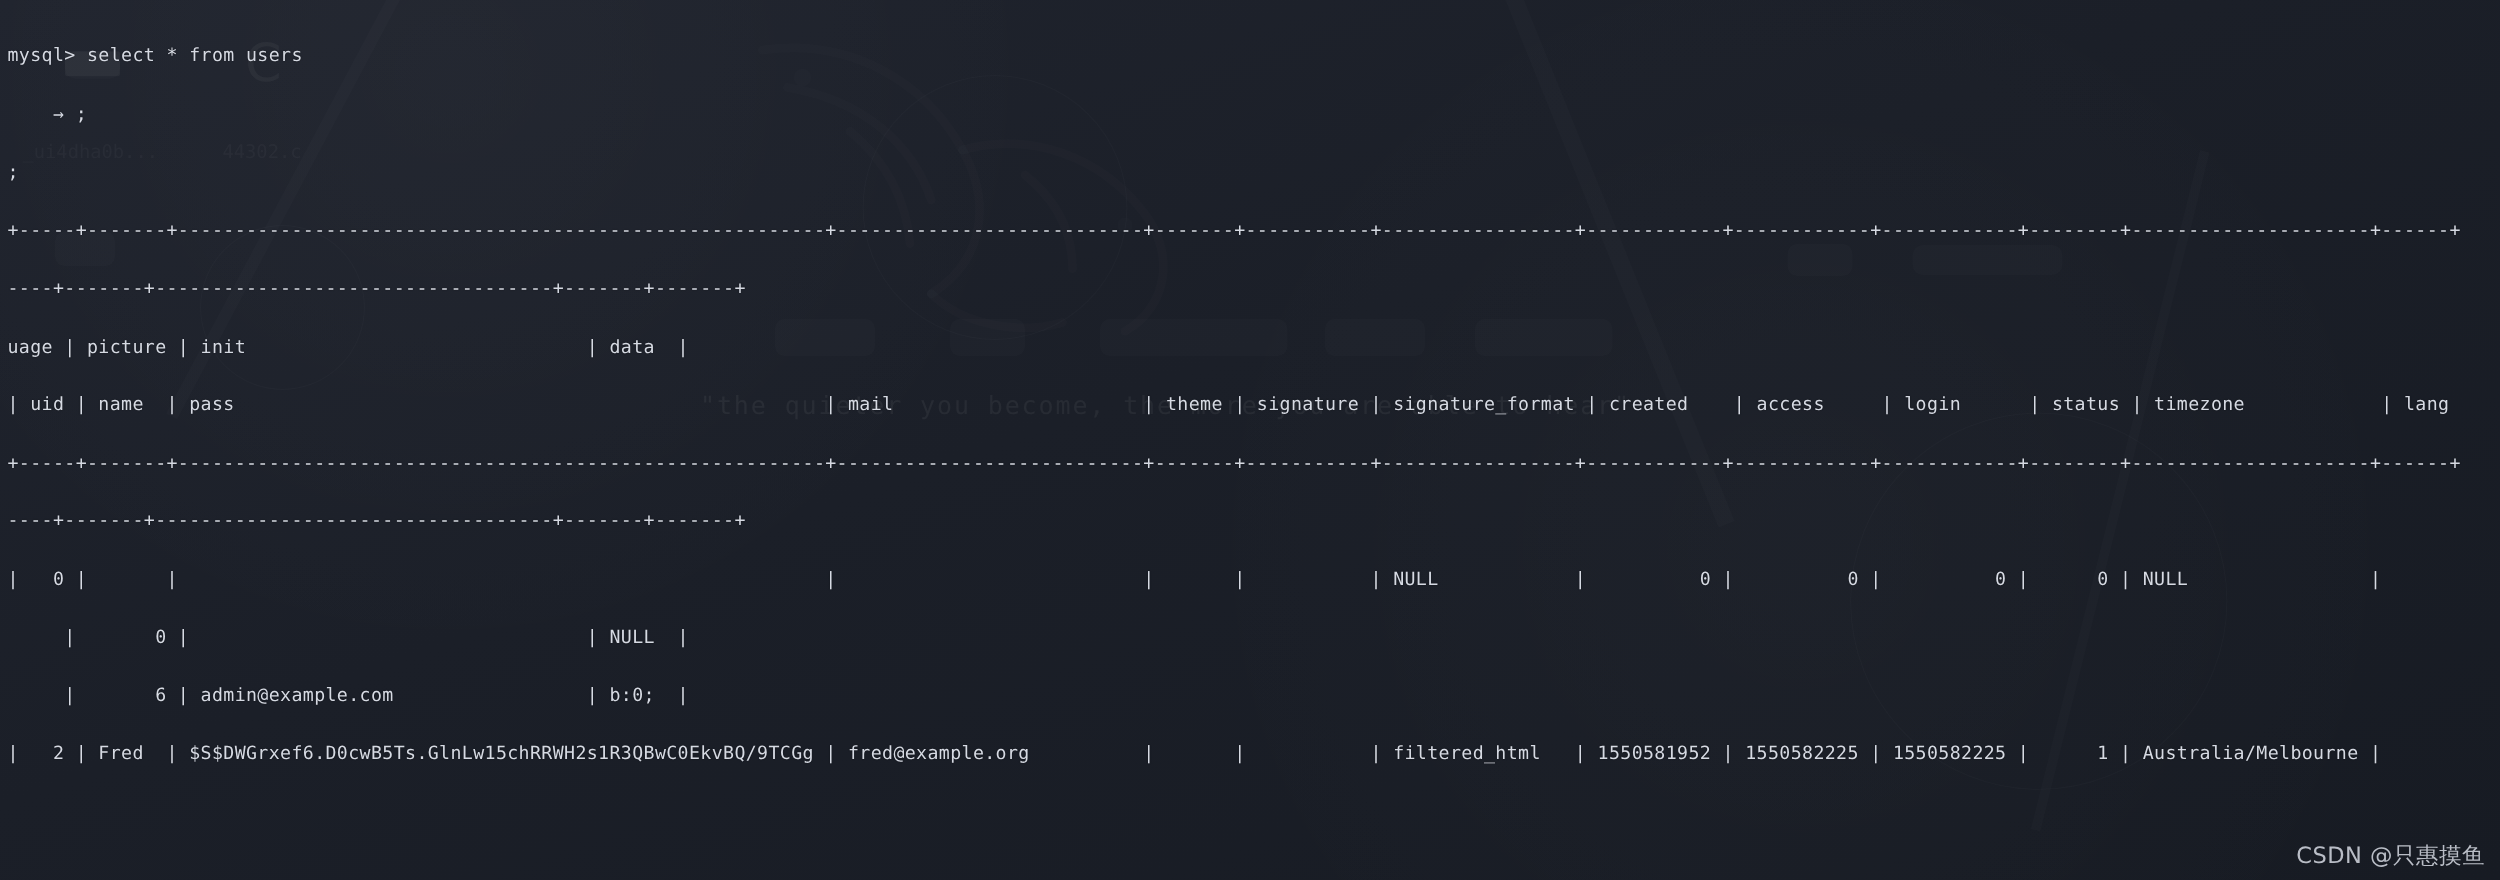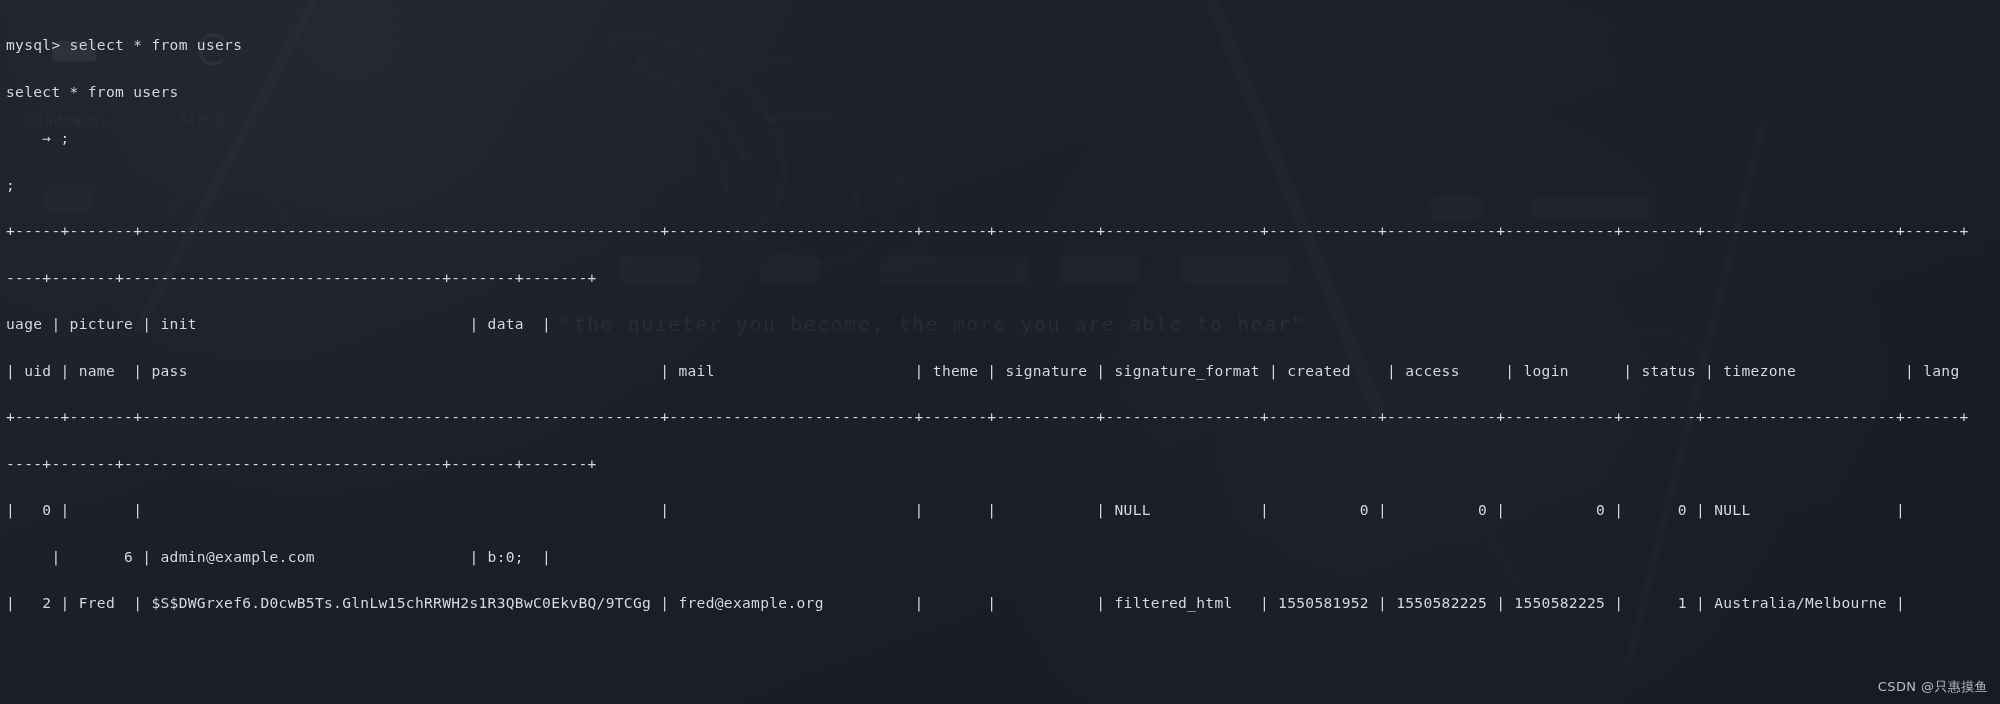--- a/index.html
+++ b/index.html
@@ -104,21 +104,21 @@
     background: rgba(255,255,255,0.045);
     border-radius: 2px;
   }
 
   
   .credit {
     position: absolute;
     right: 12px;
     bottom: 8px;
     font-family: "DejaVu Sans", "Liberation Sans", sans-serif;
-    font-size: 13px;
+    font-size: 18px;
     color: #b9bdc6;
     letter-spacing: 0.4px;
     white-space: nowrap;
     margin-top: 32px;
   }
 </style>
 </head>
 <body>
 
 <div id="screen">
@@ -162,30 +162,30 @@
 
     <div class="wm-ghosttext" style="left:18px; top:112px;">_ui4dha0b...</div>
     <div class="wm-ghosttext" style="left:178px; top:112px;">44302.c</div>
     <div class="wm-ghosttext" style="left:196px; top:26px; font-size:42px; font-family:'DejaVu Sans', sans-serif; color:rgba(255,255,255,0.045);">C</div>
   </div>
 
   <div class="cursor-blk"></div>
 
   <div class="term">
     <div class="line">mysql&gt; select * from users</div>
-    <div class="line">select * from users</div>
     <div class="line">    → ;</div>
     <div class="line">;</div>
     <div class="line">+-----+-------+---------------------------------------------------------+---------------------------+-------+-----------+-----------------+------------+------------+------------+--------+---------------------+------+</div>
     <div class="line">----+-------+-----------------------------------+-------+-------+</div>
     <div class="line">uage | picture | init                              | data  |</div>
     <div class="line">| uid | name  | pass                                                    | mail                      | theme | signature | signature_format | created    | access     | login      | status | timezone            | lang</div>
     <div class="line">+-----+-------+---------------------------------------------------------+---------------------------+-------+-----------+-----------------+------------+------------+------------+--------+---------------------+------+</div>
     <div class="line">----+-------+-----------------------------------+-------+-------+</div>
     <div class="line">|   0 |       |                                                         |                           |       |           | NULL            |          0 |          0 |          0 |      0 | NULL                |     </div>
+    <div class="line">     |       0 |                                   | NULL  |</div>
     <div class="line">     |       6 | admin@example.com                 | b:0;  |</div>
     <div class="line">|   2 | Fred  | $S$DWGrxef6.D0cwB5Ts.GlnLw15chRRWH2s1R3QBwC0EkvBQ/9TCGg | fred@example.org          |       |           | filtered_html   | 1550581952 | 1550582225 | 1550582225 |      1 | Australia/Melbourne |     </div>
     
     
     
     
     
     
     
     

